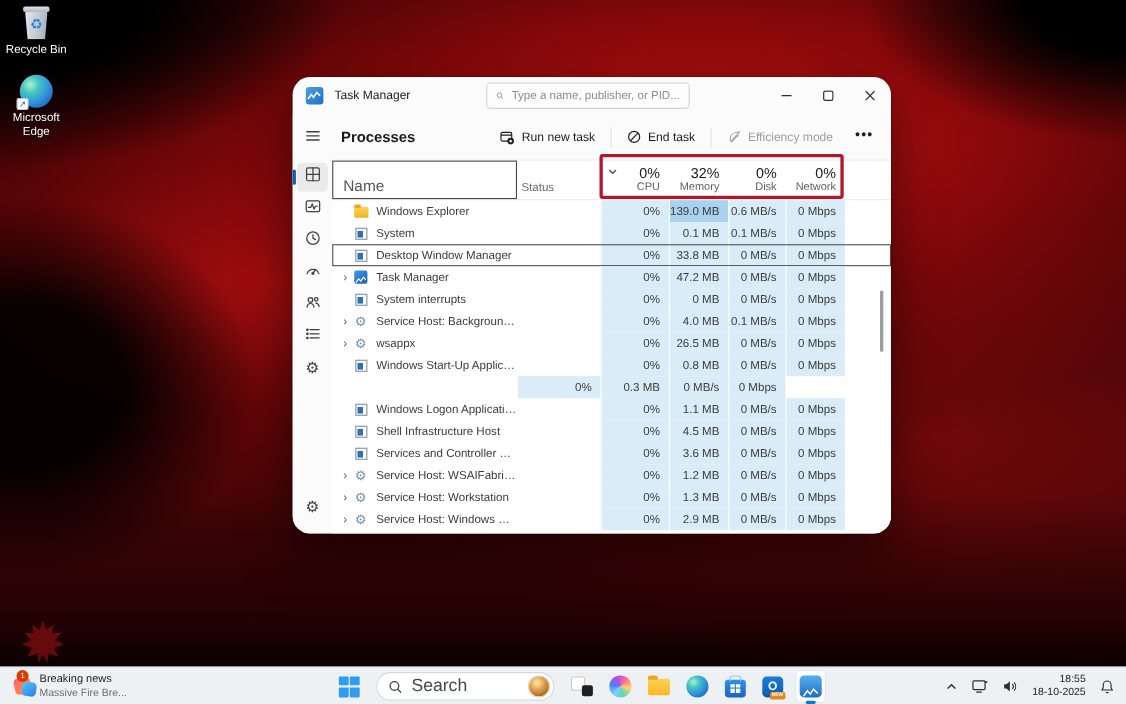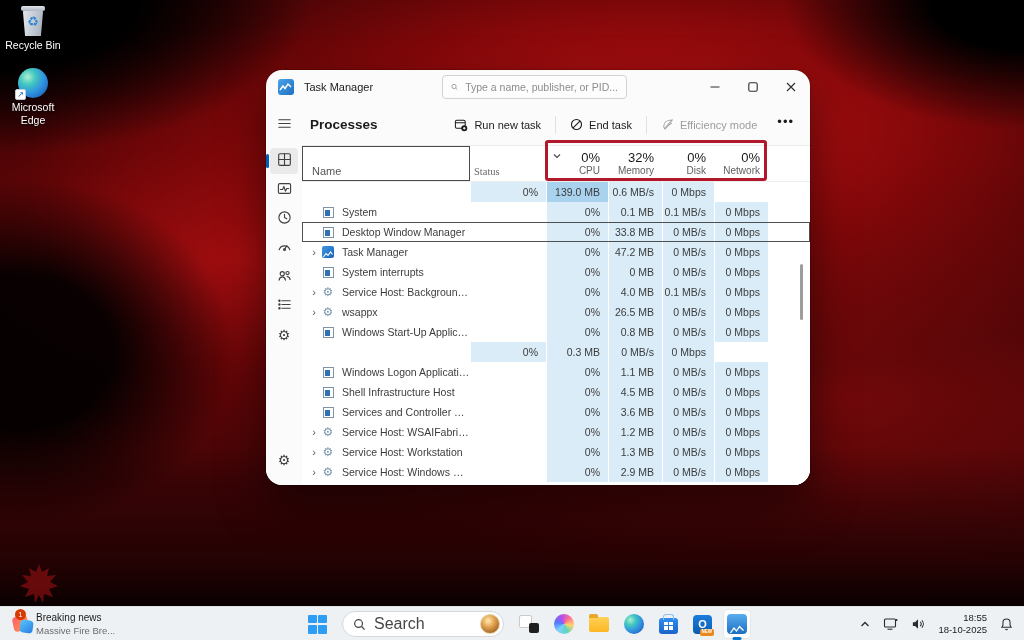--- a/index.html
+++ b/index.html
@@ -70,22 +70,22 @@
   .cmd-btn { display:flex; align-items:center; gap:6px; font-size:11px; color:#1b1b1b; padding:5px 8px; border-radius:4px; white-space:nowrap; }
   .cmd-btn.disabled { color:#9d9d9d; }
   .cmd-sep { width:1px; height:18px; background:#e1e1e1; }
   .cmd-more { font-size:13px; color:#1b1b1b; letter-spacing:1px; padding:0 6px 6px 6px; }
 
   
   .tbl { flex:1; position:relative; background:#fff; border-top:1px solid #ececec; }
   .grid-row { display:grid; grid-template-columns:168px 76px 62px 54px 52px 54px; }
   .thead { height:36px; border-bottom:1px solid #ececec; position:relative; }
   .th-name { position:relative; border:1.5px solid #4a4a4a; display:flex; align-items:flex-end; padding:0 0 3px 9px; }
-  .th-name span { font-size:11px; color:#565656; }
-  .th-status { display:flex; align-items:flex-end; padding:0 0 4px 4px; font-size:10.5px; color:#6a6a6a;font-family:Liberation Serif, serif; }
+  .th-name span { font-size:14px; color:#565656; }
+  .th-status { display:flex; align-items:flex-end; padding:0 0 4px 4px; font-size:10.5px; color:#6a6a6a; }
   .th-stat { position:relative; display:flex; flex-direction:column; align-items:flex-end; justify-content:center; padding:3px 8px 2px 0; }
   .th-stat .v { font-size:13px; color:#191919; line-height:1.15; }
   .th-stat .l { font-size:10px; color:#5f5f5f; line-height:1.2; }
   .sort-chev { position:absolute; left:6px; top:6px; color:#4d4d4d; }
 
   .rows { position:relative; }
   .prow { height:20px; align-items:center; font-size:10.5px; color:#3c3c3c; position:relative; }
   .prow .c-name { display:flex; align-items:center; height:20px; padding-left:6px; min-width:0; }
   .chev { width:12px; flex:0 0 12px; color:#5c5c5c; font-size:11px; line-height:1; text-align:center; }
   .picwrap { width:16px; flex:0 0 16px; display:flex; justify-content:center; margin-right:6px; }
@@ -321,20 +321,27 @@
               <span class="v">0%</span>
               <span class="l">Disk</span>
             </div>
             <div class="th-stat">
               <span class="v">0%</span>
               <span class="l">Network</span>
             </div>
           </div>
           <div class="rows" id="process-rows">
               <div class="grid-row prow">
+                <div class="c-name">
+                  <span class="chev"></span>
+                  <span class="picwrap">
+                    <span class="pic-folder"></span>
+                  </span>
+                  <span class="pname">Windows Explorer</span>
+                </div>
                 <div class="cell"></div>
                 <div class="cell heat">0%</div>
                 <div class="cell heat hi">139.0 MB</div>
                 <div class="cell heat">0.6 MB/s</div>
                 <div class="cell heat">0 Mbps</div>
               </div>
               <div class="grid-row prow">
                 <div class="c-name">
                   <span class="chev"></span>
                   <span class="picwrap">

